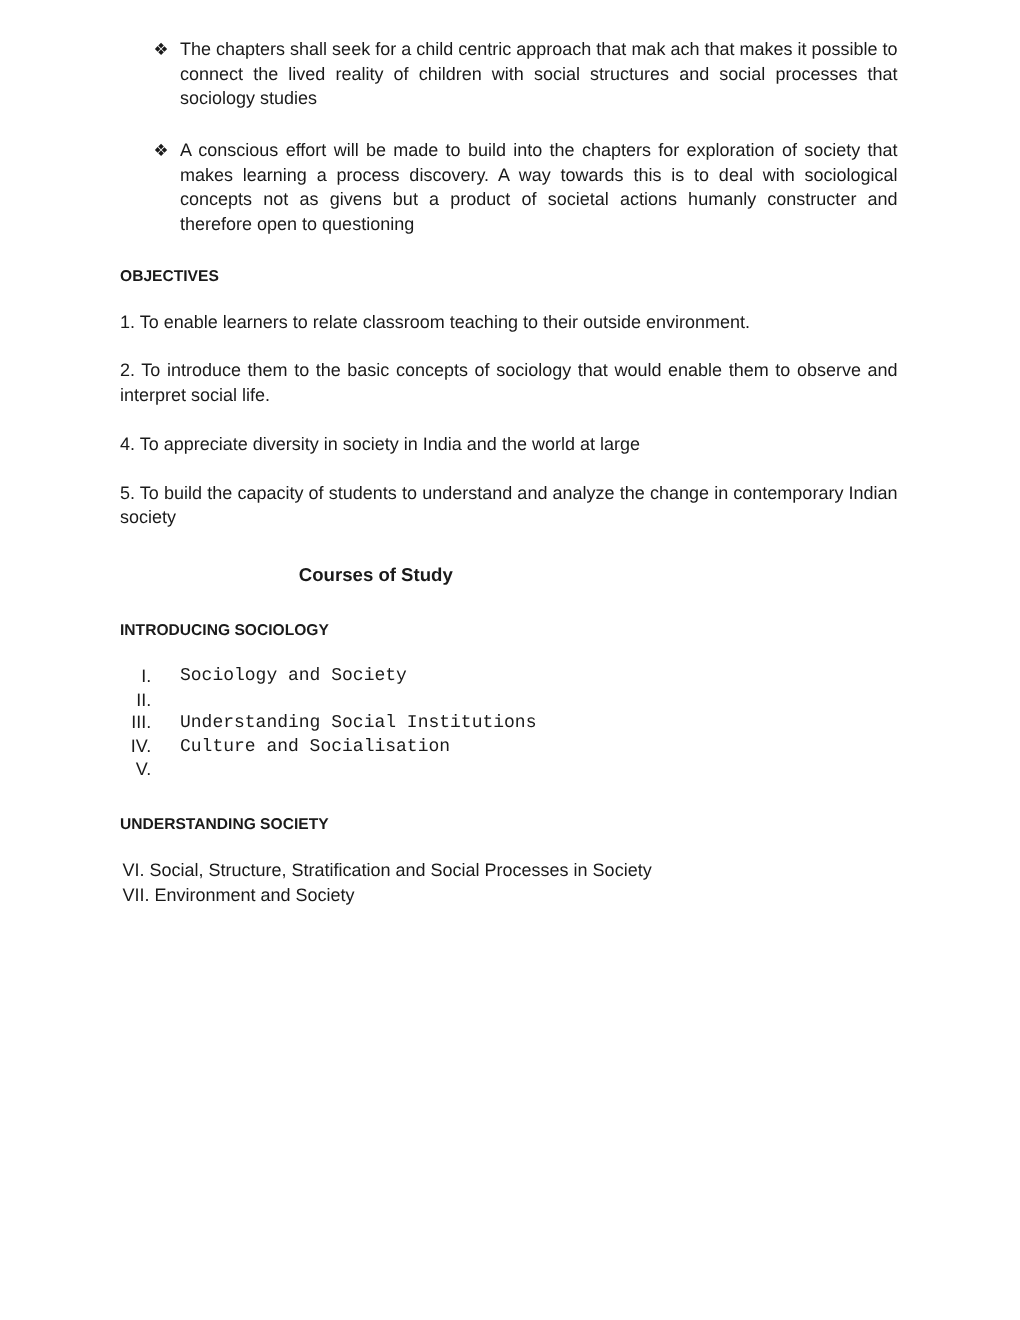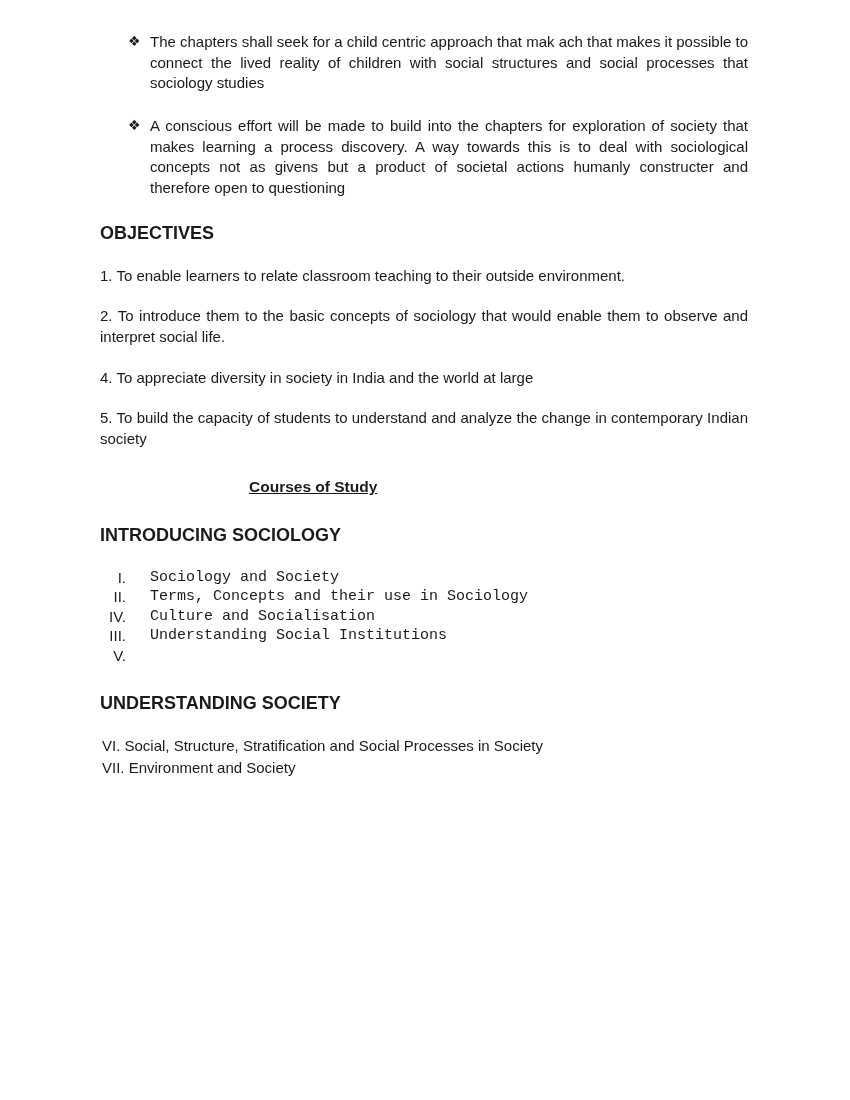--- a/index.html
+++ b/index.html
@@ -39,31 +39,30 @@
     width: 22px;
     font-size: 14px;
   }
   .bullet-text {
     flex: 1;
     text-align: justify;
   }
   
   .heading {
     font-weight: bold;
-    font-size: 18px;
+    font-size: 13px;
     margin: 26px 0 20px 0;
   }
   .heading-first {
     margin-top: 6px;
   }
   .courses-heading {
     font-weight: bold;
     font-size: 15.5px;
     margin: 26px 0 20px 149px;
-    text-decoration: underline;
   }
   
   .roman-list {
     margin: 0 0 18px 0;
     line-height: 1.3;
   }
   .roman-item {
     display: flex;
   }
   .roman-num {
@@ -110,29 +109,28 @@
 
   <div class="heading">INTRODUCING SOCIOLOGY</div>
 
   <div class="roman-list">
     <div class="roman-item">
       <span class="roman-num">I.</span>
       <span class="roman-label">Sociology and Society</span>
     </div>
     <div class="roman-item">
       <span class="roman-num">II.</span>
-      <span class="roman-label">Terms, Concepts and their use in Sociology</span>
+    </div>
+    <div class="roman-item">
+      <span class="roman-num">III.</span>
+      <span class="roman-label">Understanding Social Institutions</span>
     </div>
     <div class="roman-item">
       <span class="roman-num">IV.</span>
       <span class="roman-label">Culture and Socialisation</span>
-    </div>
-    <div class="roman-item">
-      <span class="roman-num">III.</span>
-      <span class="roman-label">Understanding Social Institutions</span>
     </div>
     <div class="roman-item">
       <span class="roman-num">V.</span>
     </div>
   </div>
 
   <div class="heading">UNDERSTANDING SOCIETY</div>
 
   <div class="plain-list">
     <p class="plain-item">VI. Social, Structure, Stratification and Social Processes in Society</p>

